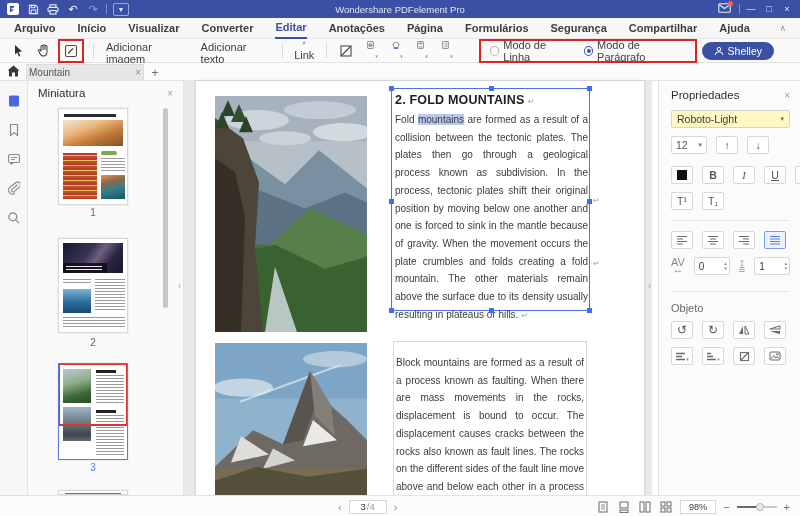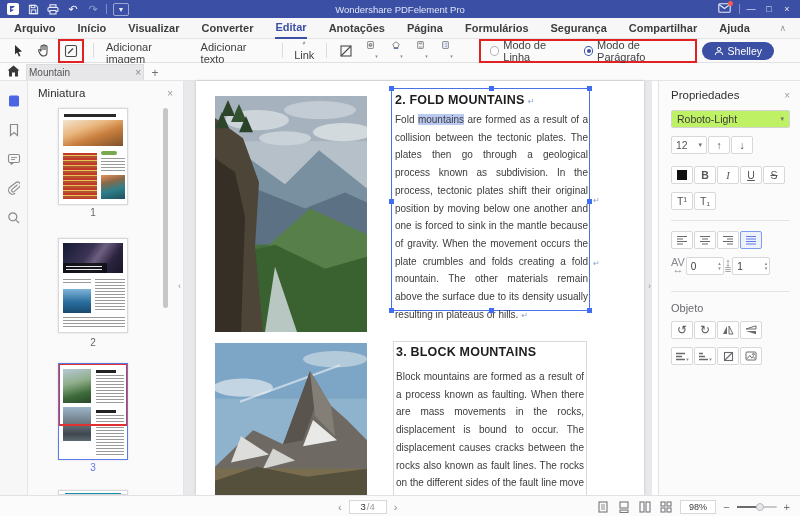--- a/index.html
+++ b/index.html
@@ -93,24 +93,24 @@
   .hl { background:#b9c9f1; }
   .stray-ret { position:absolute; font-size:8px; color:#8aa0c8; }
 
   .sec3box { position:absolute; left:197px; top:260px; width:194px; height:160px;
     border:1px solid #d9d9db; padding:3px 2px; }
 
   .props { position:absolute; right:0; top:0; width:142px; height:414px; background:#fbfbfc;
     border-left:1px solid #e2e2e4; padding:8px 10px 0 12px; }
   .props-head { display:flex; align-items:center; font-size:11.5px; color:#2f2f31; margin-bottom:9px; }
   .props-close { margin-left:auto; color:#9a9a9e; font-size:10px; }
-  .fontsel { height:18px; border:1px solid #d4d4d6; background:#bef264; border-radius:2px;
+  .fontsel { height:18px; border:1px solid #d4d4d6; background:#fef9c3; border-radius:2px;
     display:flex; align-items:center; padding:0 5px; font-size:10.5px; color:#3a3a3c; margin-bottom:8px; }
   .fontsel .caret { margin-left:auto; font-size:7px; color:#707074; }
-  .prow { display:flex; align-items:center; gap:1px; margin-bottom:8px; }
+  .prow { display:flex; align-items:center; gap:9px; margin-bottom:8px; }
   .pbtn { min-width:22px; height:18px; border:1px solid #d8d8da; background:#fff; border-radius:2px;
     display:flex; align-items:center; justify-content:center; font-size:10.5px; color:#555; gap:2px; }
   .pbtn.sel { border:1px solid #7d9bf0; background:#eef2fd; }
   .pbtn svg { display:block; }
   .sizesel { width:36px; justify-content:flex-start; padding:0 4px; }
   .sizesel .caret { margin-left:auto; font-size:7px; color:#707074; }
   .swatch { width:10px; height:10px; background:#111; }
   .pdivider { height:1px; background:#e4e4e6; margin:10px 0; }
   .spin { width:38px; height:18px; border:1px solid #d8d8da; background:#fff; border-radius:2px;
     display:flex; align-items:center; font-size:10px; color:#3a3a3c; padding-left:4px; position:relative; }
@@ -455,21 +455,20 @@
           <span class="handle" style="left:-3px; top:110px;"></span>
           <span class="handle" style="right:-3px; top:110px;"></span>
           <span class="handle" style="left:-3px; bottom:-3px;"></span>
           <span class="handle" style="left:97px; bottom:-3px;"></span>
           <span class="handle" style="right:-3px; bottom:-3px;"></span>
         </div>
         <span class="stray-ret" style="left:397px; top:115px;">↵</span>
         <span class="stray-ret" style="left:397px; top:178px;">↵</span>
 
         <div class="sec3box">
-          <span class="sec-head">3. BLOCK MOUNTAINS</span>
           <div class="para" style="width:188px; margin-top:9px;">Block mountains are formed as a result of a process known as faulting. When there are mass movements in the rocks, displacement is bound to occur. The displacement causes cracks between the rocks also known as fault lines. The rocks on the different sides of the fault line move above and below each other in a process called rifting. The rocks that shift</div>
         </div>
       </div>
       <span class="collapse-handle">›</span>
     </div>
 
     <div class="props">
       <div class="props-head">
         <span>Propriedades</span>
         <span class="props-close">×</span>

